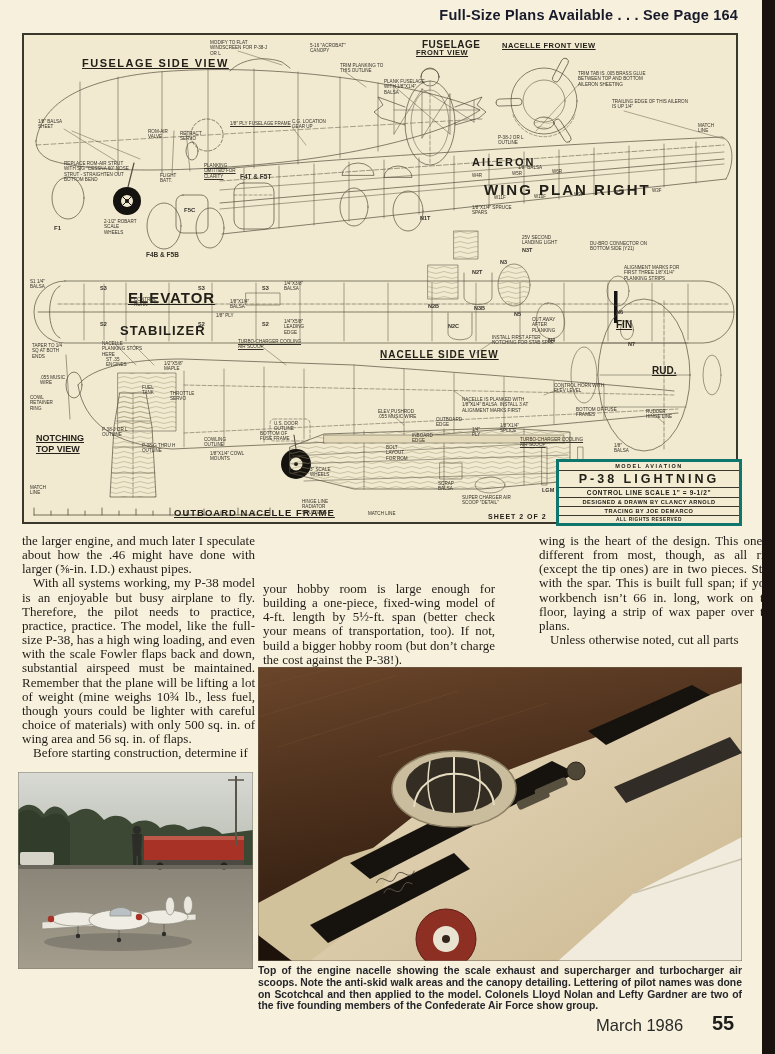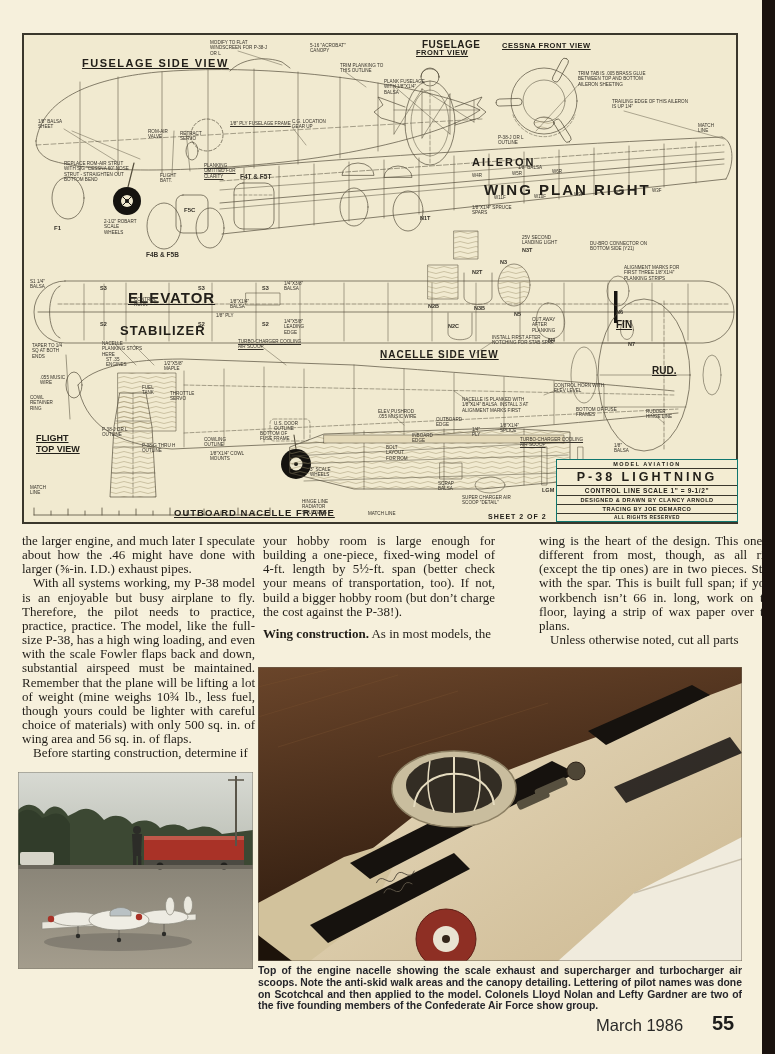--- a/index.html
+++ b/index.html
@@ -9,54 +9,55 @@
   .header{position:absolute;top:7px;left:280px;width:458px;text-align:right;font-weight:bold;
           font-size:14.5px;color:#181a2c;letter-spacing:.2px;}
   
   .plan{position:absolute;left:22px;top:33px;width:716px;height:491px;border:2px solid #3a372c;
         background:#f1ead0;box-sizing:border-box;}
   .plan svg.linework{position:absolute;left:0;top:0;width:712px;height:487px;}
   .layer{position:absolute;left:0;top:0;width:712px;height:487px;}
   .ptitle{position:absolute;font-weight:bold;color:#23201a;white-space:nowrap;font-size:10px;}
   .note{position:absolute;font-size:4.6px;line-height:1.15;color:#353129;width:52px;
         text-transform:uppercase;}
-  .tblock{position:absolute;left:532px;top:424px;width:180px;border:1px solid #0f766e;
+  .tblock{position:absolute;left:532px;top:424px;width:180px;border:3px solid #0f766e;
           background:#f3ecd2;text-align:center;color:#23201a;}
   .tblock>div{border-bottom:1px solid #3a372c;padding:1px 0;}
   .tblock>div:last-child{border-bottom:none;}
   .tb-mag{font-size:5.5px;letter-spacing:1.5px;font-weight:bold;}
   .tb-model{font-size:12.5px;font-weight:bold;letter-spacing:3px;}
   .tb-scale{font-size:6.5px;font-weight:bold;letter-spacing:.6px;}
   .tb-row{font-size:5.6px;font-weight:bold;letter-spacing:.5px;}
   .tb-rights{font-size:4.8px;font-weight:bold;letter-spacing:.5px;}
   .sheet{position:absolute;left:464px;top:478px;font-size:7px;font-weight:bold;letter-spacing:1px;color:#23201a;}
   
   .col{position:absolute;top:534px;font-family:"Liberation Serif",serif;font-size:13px;
        line-height:1.09;color:#201d18;text-align:justify;}
   .col1{left:22px;width:233px;}
-  .col2{left:263px;width:232px;}
+  .col2{left:263px;width:232px;margin-top:48px;}
   .col3{left:503px;width:237px;margin-left:36px;}
   .col p{margin:0;}
   .ind{text-indent:11px;}
   .p-head{margin-top:8px !important;}
   .runhead{font-weight:bold;}
   
   .photo-left{position:absolute;left:18px;top:772px;width:235px;height:197px;}
   .photo-right{position:absolute;left:258px;top:667px;width:484px;height:294px;}
   .cap-left{position:absolute;left:18px;top:975px;width:240px;font-weight:bold;font-size:10.4px;
             line-height:1.2;color:#26262b;}
   .cap-right{position:absolute;left:258px;top:965px;width:484px;font-weight:bold;font-size:10.4px;
              line-height:1.13;color:#26262b;text-align:justify;}
   .footer-issue{position:absolute;left:596px;top:1016px;font-size:16.5px;color:#2a2a28;}
   .footer-page{position:absolute;left:712px;top:1012px;font-size:20px;font-weight:bold;color:#1c1c1a;}
 </style>
 </head>
 <body>
 
 <div class="page">
+  <div class="header">Full-Size Plans Available . . . See Page 164</div>
 
   <div class="plan">
     <svg class="linework" viewBox="0 0 712 487">
       <defs>
         <pattern id="grain" width="16" height="5" patternUnits="userSpaceOnUse">
           <path d="M0,2.5 Q4,0.5 8,2.5 T16,2.5" fill="none" stroke="#9b8d67" stroke-width="0.45"></path>
         </pattern>
       </defs>
       <g fill="none" stroke="#554e3c" stroke-width="0.7" stroke-linejoin="round" stroke-linecap="round">
 
@@ -166,29 +167,29 @@
         <path d="M40,94 L92,126 M48,96 L116,124 M214,16 L258,30 M320,36 L342,52 M268,92 L282,110 M556,48 L512,96 M600,76 L700,104 M236,310 L262,330 M110,310 L130,330 M92,310 L112,330 M540,352 L520,360 M628,378 L640,388 M470,306 L452,318 M450,370 L430,356 M366,378 L380,390" stroke-width="0.45"></path>
 
         <path d="M10,480 L246,480 M10,480 L10,473 M44,480 L44,474 M78,480 L78,473 M112,480 L112,474 M146,480 L146,473 M180,480 L180,474 M214,480 L214,473 M246,480 L246,473 M27,480 L27,476 M61,480 L61,476 M95,480 L95,476 M129,480 L129,476 M163,480 L163,476 M197,480 L197,476 M230,480 L230,476" stroke-width="0.8"></path>
       </g>
     </svg>
 
     <div class="layer">
         <div class="ptitle" style="left: 58px; top: 22px; font-size: 11px; text-decoration: underline; letter-spacing: 1.5px;">FUSELAGE SIDE VIEW</div>
         <div class="ptitle" style="left: 398px; top: 4px; font-size: 10px; letter-spacing: 0.5px;">FUSELAGE</div>
         <div class="ptitle" style="left: 392px; top: 13px; font-size: 7.5px; text-decoration: underline; letter-spacing: 0.5px;">FRONT VIEW</div>
-        <div class="ptitle" style="left: 478px; top: 6px; font-size: 7.5px; text-decoration: underline; letter-spacing: 0.5px;">CESSNA FRONT VIEW</div>
+        <div class="ptitle" style="left: 478px; top: 6px; font-size: 7.5px; text-decoration: underline; letter-spacing: 0.5px;">NACELLE FRONT VIEW</div>
         <div class="ptitle" style="left: 448px; top: 121px; font-size: 11px; letter-spacing: 2px;">AILERON</div>
         <div class="ptitle" style="left: 460px; top: 146px; font-size: 15px; letter-spacing: 2px;">WING    PLAN    RIGHT</div>
         <div class="ptitle" style="left: 104px; top: 254px; font-size: 15px; text-decoration: underline; letter-spacing: 1px;">ELEVATOR</div>
         <div class="ptitle" style="left: 96px; top: 288px; font-size: 13px; letter-spacing: 1px;">STABILIZER</div>
         <div class="ptitle" style="left: 356px; top: 314px; font-size: 10px; text-decoration: underline; letter-spacing: 1px;">NACELLE SIDE VIEW</div>
         <div class="ptitle" style="left: 592px; top: 284px; font-size: 10px; text-decoration: underline;">FIN</div>
         <div class="ptitle" style="left: 628px; top: 330px; font-size: 10px; text-decoration: underline;">RUD.</div>
-        <div class="ptitle" style="left: 12px; top: 398px; font-size: 9px; text-decoration: underline;">FLIGHT</div>
+        <div class="ptitle" style="left: 12px; top: 398px; font-size: 9px; text-decoration: underline;">NOTCHING</div>
         <div class="ptitle" style="left: 12px; top: 409px; font-size: 9px; text-decoration: underline;">TOP VIEW</div>
         <div class="ptitle" style="left: 150px; top: 472px; font-size: 9.5px; text-decoration: underline; letter-spacing: 1px;">OUTBOARD NACELLE FRAME</div>
       </div>
     <div class="layer">
         <div class="note" style="left: 14px; top: 84px; width: 34px;">1/8" BALSA SHEET</div>
         <div class="note" style="left: 186px; top: 5px; width: 62px;">MODIFY TO FLAT WINDSCREEN FOR P-38-J OR L</div>
         <div class="note" style="left: 286px; top: 8px; width: 44px;">5-16 "ACROBAT" CANOPY</div>
         <div class="note" style="left: 316px; top: 28px; width: 48px;">TRIM PLANKING TO THIS OUTLINE</div>
         <div class="note" style="left: 360px; top: 44px; width: 44px;">PLANK FUSELAGE WITH 1/8"x1/4" BALSA</div>
         <div class="note" style="left: 124px; top: 94px; width: 26px;">ROM-AIR VALVE</div>

